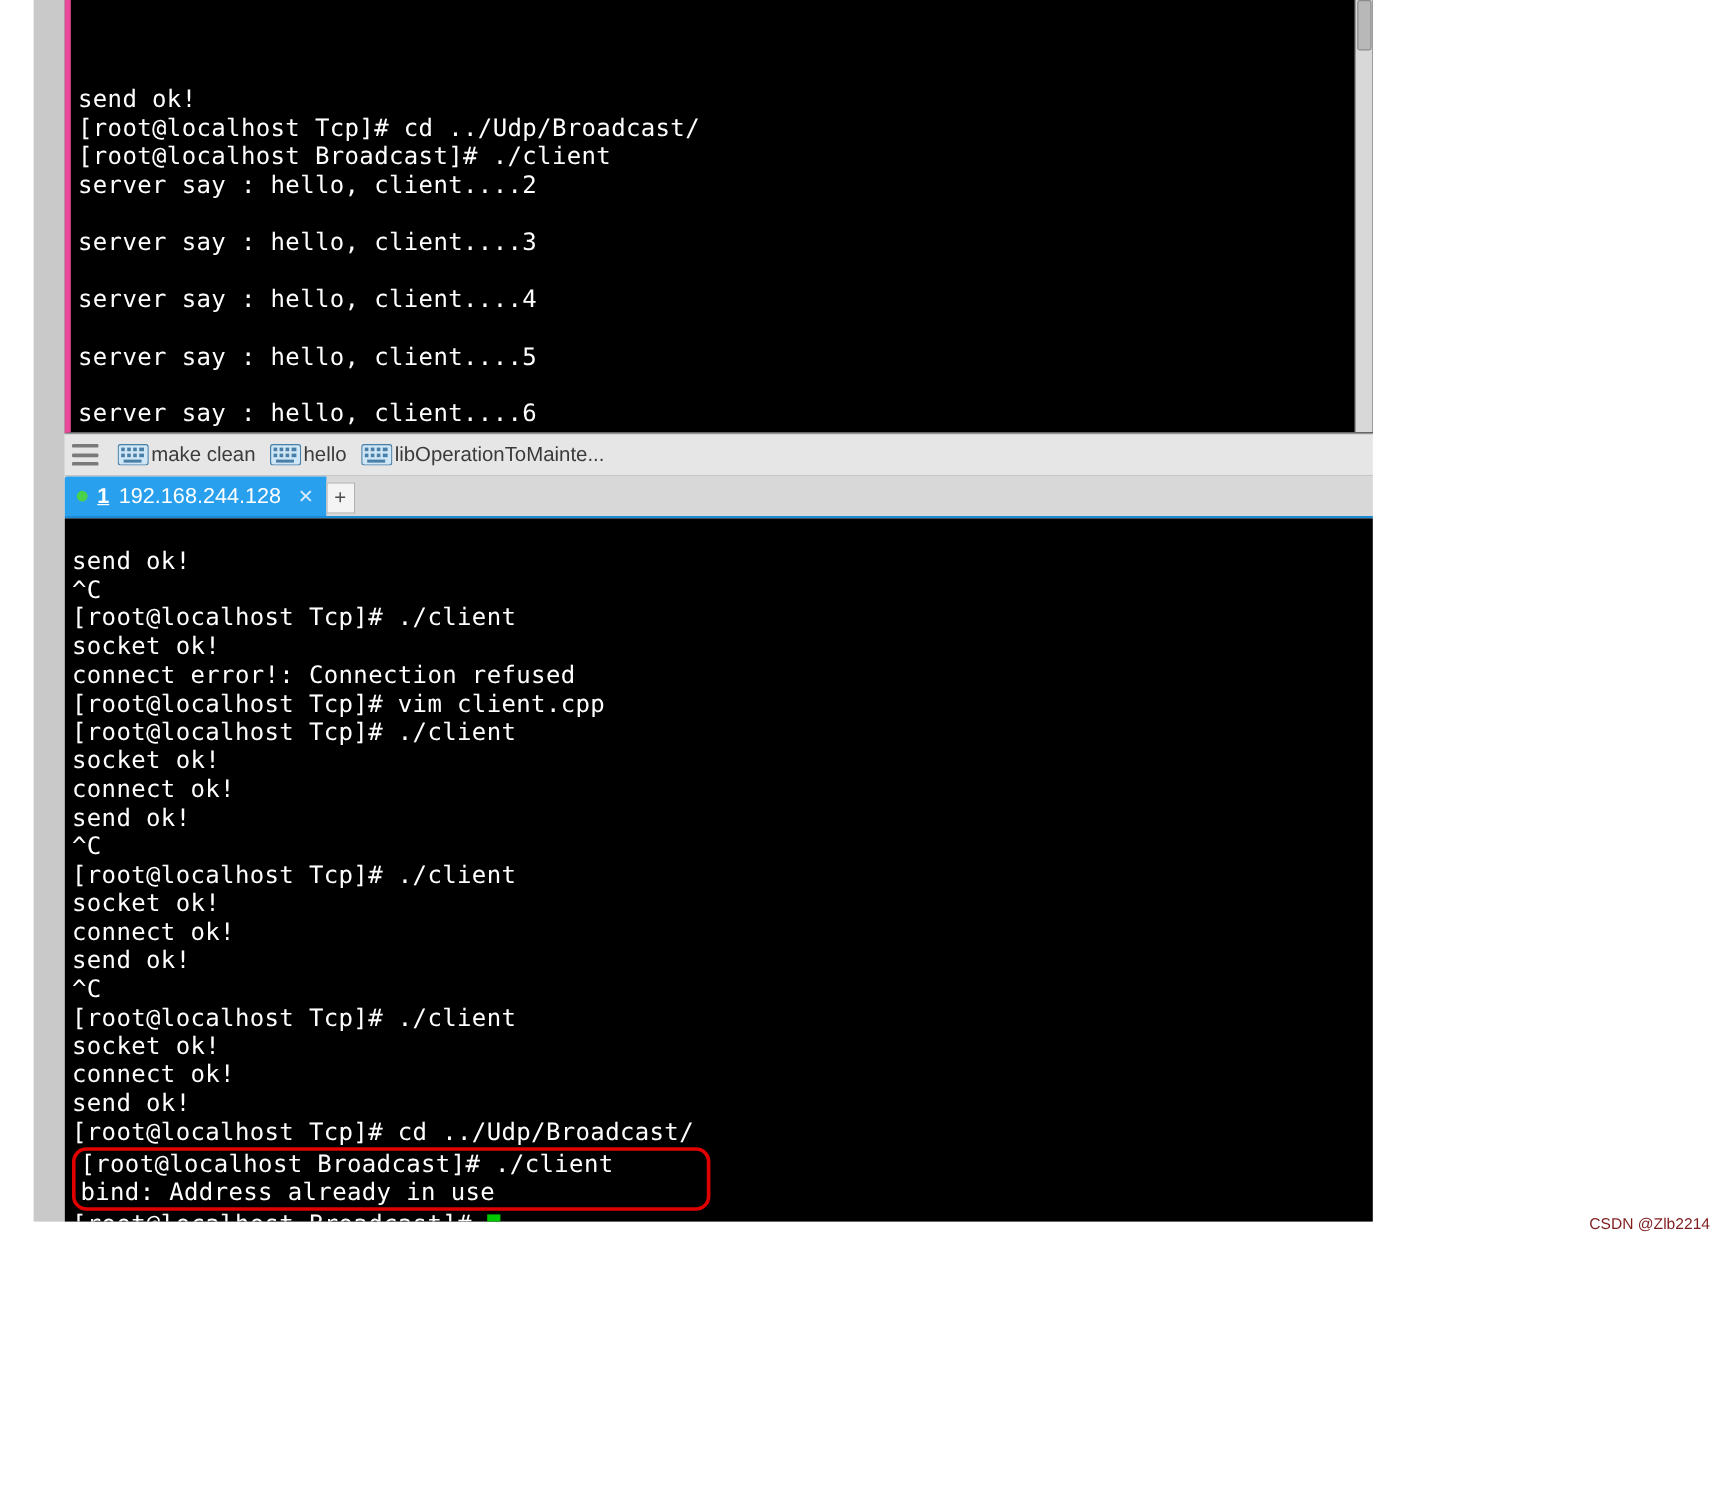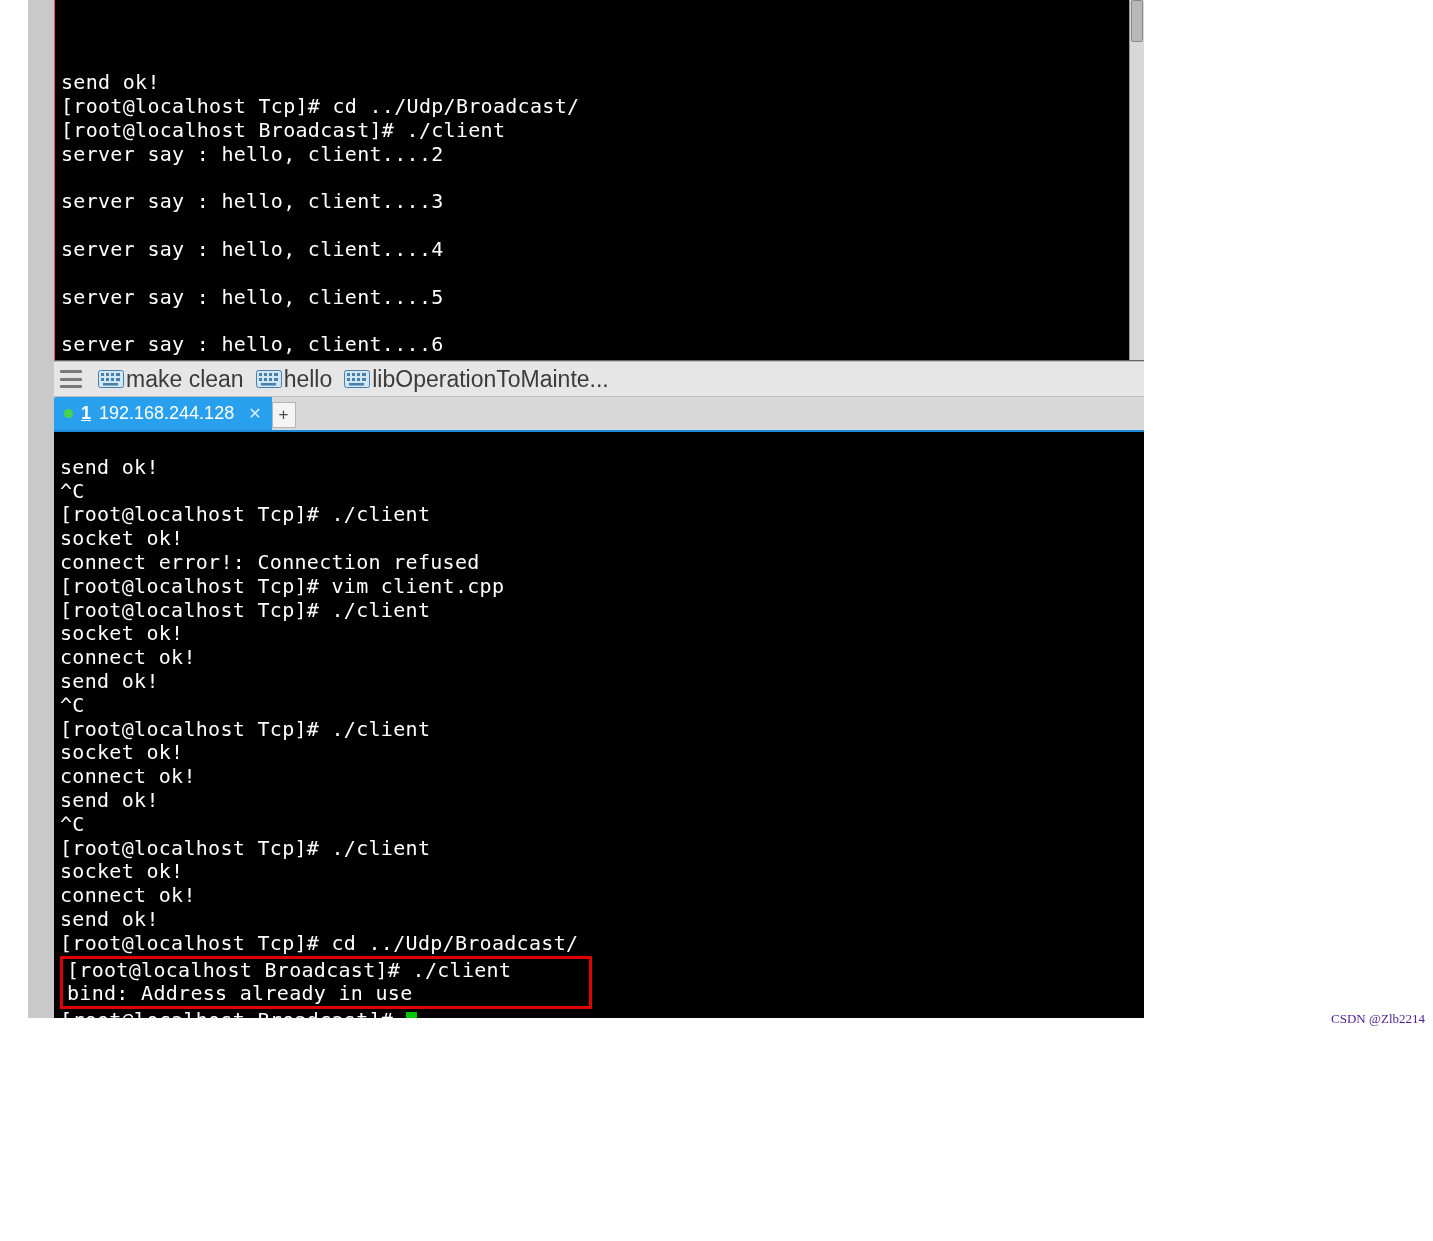--- a/index.html
+++ b/index.html
@@ -30,21 +30,21 @@
     color:#fff;
     padding:0 4px 6px 6px;
     line-height:1.19;
     font-family:"DejaVu Sans Mono","Courier New",monospace;
     white-space:pre;
     letter-spacing:0.3px;
     box-sizing:border-box;
   }
   .term1{
     height:361px;
-    border-left:1px solid #ec4899;
+    border-left:5px solid #ec4899;
     border-bottom:1px solid #666;
     overflow:hidden;
   }
   .scroll1{
     position:absolute;
     right:0; top:0; width:14px; height:361px;
     background:#d8d8d8;
     border-left:1px solid #999;
   }
   .scroll1 .thumb{
@@ -55,21 +55,21 @@
     border-radius:2px;
   }
   .toolbar{
     background: #e6e6e6;
     border-top:1px solid #bdbdbd;
     border-bottom:1px solid #bdbdbd;
     height:36px;
     display:flex;
     align-items:center;
     font-family:-apple-system,BlinkMacSystemFont,"Segoe UI",Arial,sans-serif;
-    font-size:23px;
+    font-size:17px;
     color:#3b3b3b;
     padding-left:6px;
     gap:12px;
     box-sizing:border-box;
   }
   .hamburger{
     width:22px;height:18px;display:flex;flex-direction:column;justify-content:space-between;
     padding:2px 0;
     margin-right:4px;
   }
@@ -112,34 +112,34 @@
     position:relative; top:-2px;
     box-sizing:border-box;
   }
   .term2{
     flex:1;
     position:relative;
     overflow:hidden;
   }
   .red-box{
     border:3px solid #e10000;
-    border-radius:0;
+    border-radius:12px;
     padding:0 4px;
     display:inline-block;
     line-height:1.19;
   }
   .green-cursor{
     display:inline-block;width:11px;height:20px;background:#00c800;vertical-align:text-bottom;
   }
   .watermark{
     position:absolute;
     right:8px; bottom:214px;
-    font-family:Liberation Serif, serif;
+    font-family:Liberation Sans, sans-serif;
     font-size:13px;
-    color:#4c1d95;
+    color:#7f1d1d;
   }
 </style>
 </head>
 <body>
 
 <div class="gutter-left"></div>
 
 <div class="main-col">
 
   <div class="term term1" style="position:relative">

